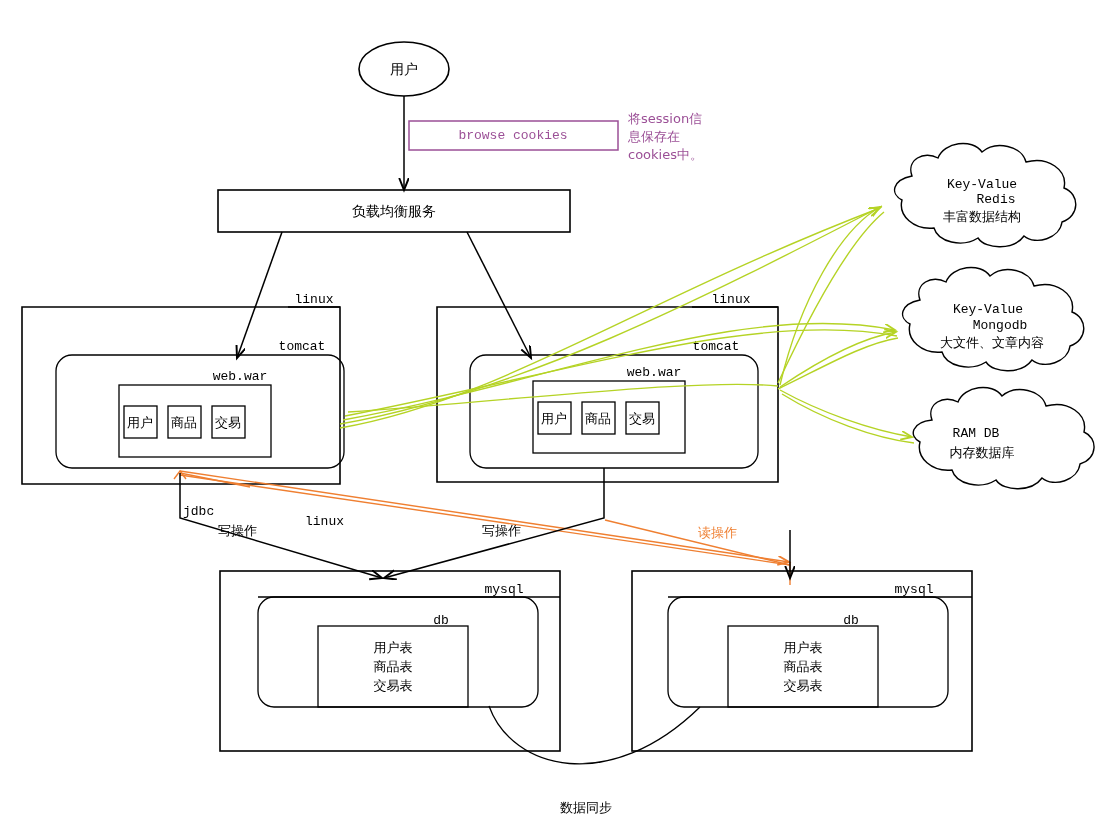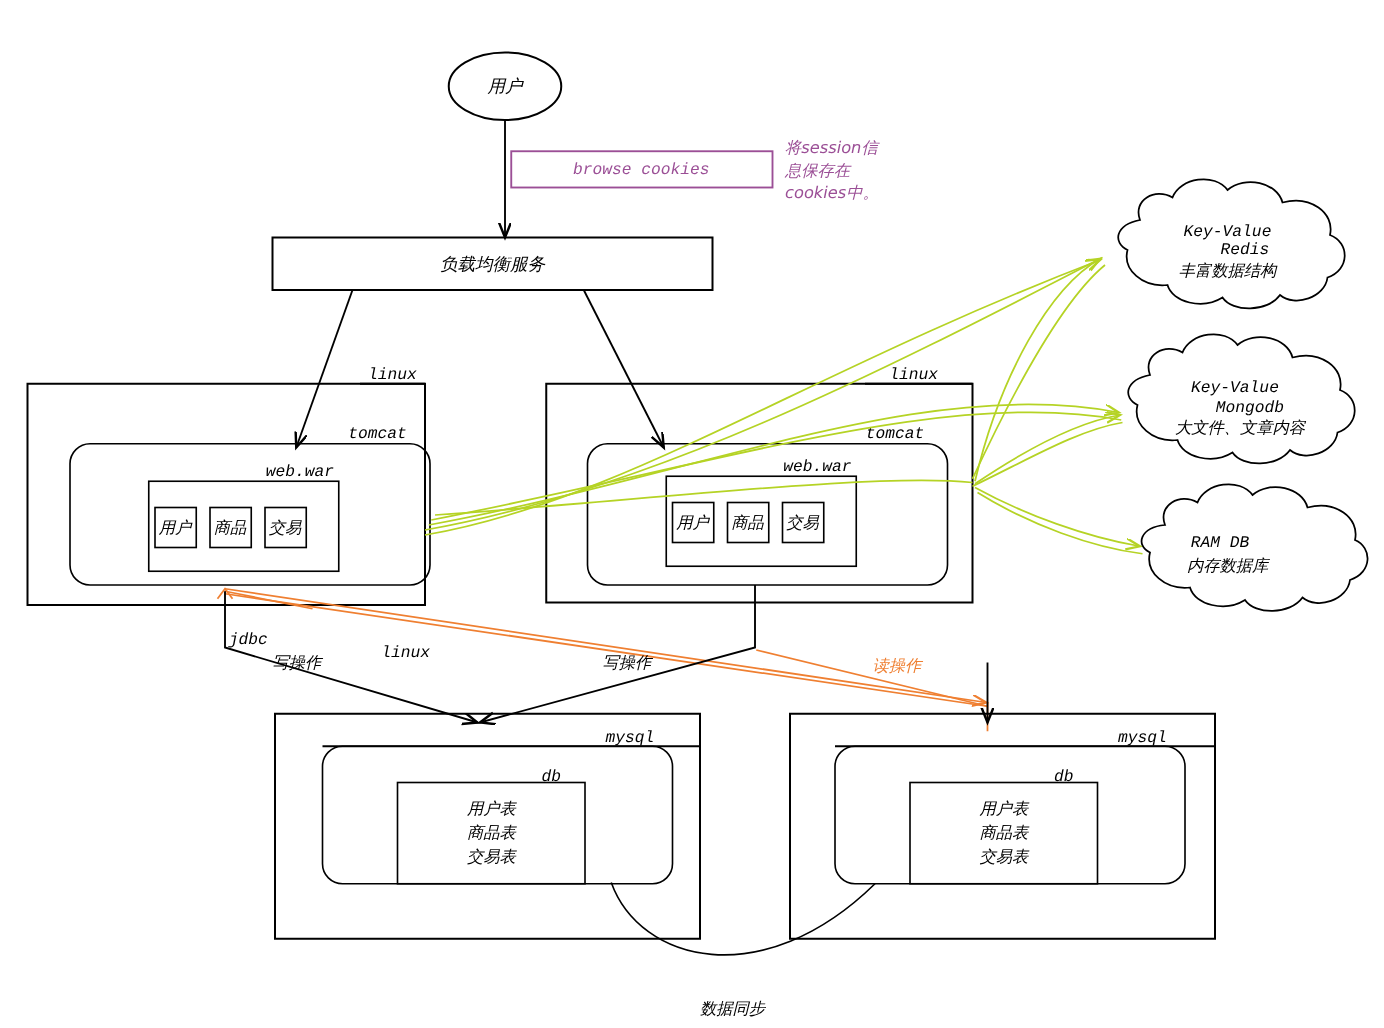--- a/index.html
+++ b/index.html
@@ -10,21 +10,20 @@
   body {
     width: 1107px;
     height: 822px;
     font-family: "Liberation Mono", "DejaVu Sans Mono", monospace;
     overflow: hidden;
   }
   #diagram-root {
     position: relative;
     width: 1107px;
     height: 822px;
-    font-style: italic;
   }
   svg#arch-svg {
     position: absolute;
     top: 0;
     left: 0;
     width: 1107px;
     height: 822px;
   }
   text {
     fill: #000000;

